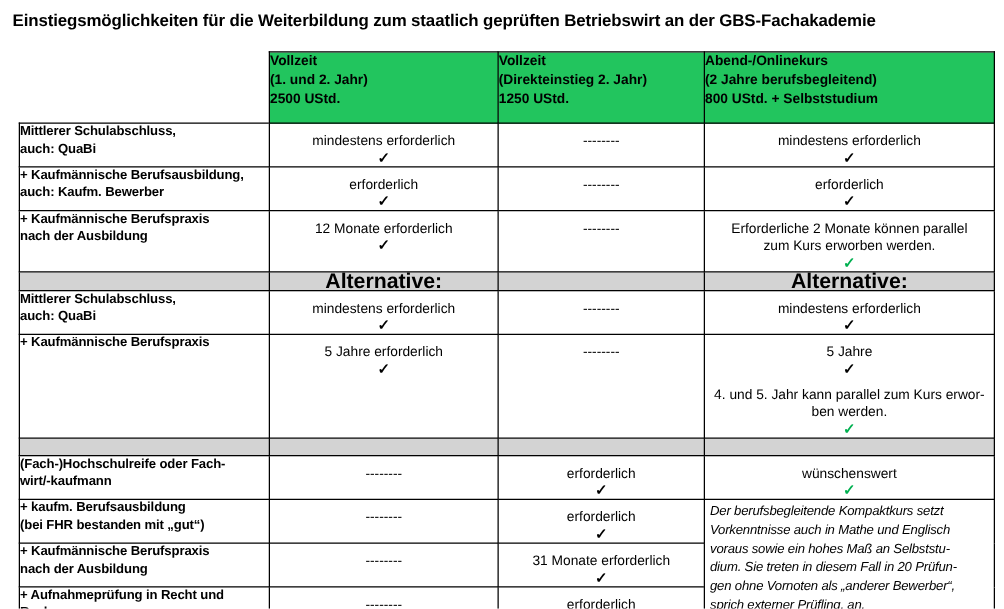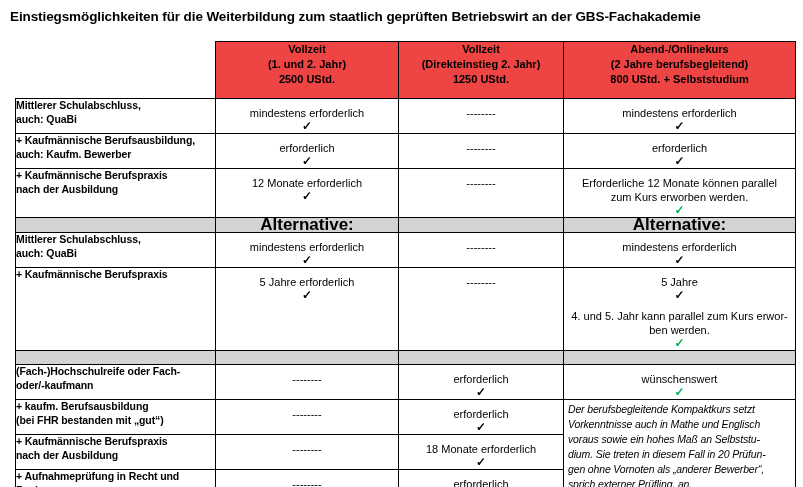--- a/index.html
+++ b/index.html
@@ -4,21 +4,21 @@
 <style>
   html,body{margin:0;padding:0;background:#fff;}
   .page{position:relative;width:803px;height:487px;background:#ffffff;overflow:hidden;
         font-family:"Liberation Sans",sans-serif;color:#000;}
   .doc-title{position:absolute;left:10px;top:9px;font-size:13.5px;font-weight:bold;
              letter-spacing:-0.1px;white-space:nowrap;}
   table.grid{position:absolute;left:15px;top:41px;width:780px;border-collapse:collapse;
              table-layout:fixed;}
   table.grid td{vertical-align:top;padding:0;}
   .ghost{border:none;background:#ffffff;}
-  .hcell{background:#ef4444;border:1px solid #000;font-weight:bold;text-align:center;
+  .hcell{background:#22c55e;border:1px solid #000;font-weight:bold;
          font-size:11px;line-height:15px;padding-top:3px;white-space:pre-line;}
   .lbl{border:1px solid #000;font-weight:bold;font-size:10.5px;line-height:13.5px;
        padding:2px 4px;white-space:pre-line;letter-spacing:-0.1px;overflow:hidden;}
   .c{border:1px solid #000;text-align:center;font-size:11px;overflow:hidden;}
   .t{line-height:14px;padding-top:7px;white-space:pre-line;}
   .chk{line-height:13px;font-size:12px;font-weight:bold;}
   .chk.green{color:#00b050;}
   .gray{background:#d3d3d3;border:1px solid #000;}
   .althdr{font-weight:bold;text-align:center;font-size:17px;line-height:14px;}
   .note{border:1px solid #000;overflow:hidden;}
@@ -90,21 +90,21 @@
       <td class="lbl">+ Kaufmännische Berufspraxis
 nach der Ausbildung</td>
       <td class="c">
         <div class="t">12 Monate erforderlich</div>
         <div class="chk">✓</div>
       </td>
       <td class="c">
         <div class="t">--------</div>
       </td>
       <td class="c">
-        <div class="t">Erforderliche 12 Monate können parallel
+        <div class="t">Erforderliche 2 Monate können parallel
 zum Kurs erworben werden.</div>
         <div class="chk green">✓</div>
       </td>
     </tr>
 
     <tr style="height:15px">
       <td class="gray"></td>
       <td class="gray althdr">Alternative:</td>
       <td class="gray"></td>
       <td class="gray althdr">Alternative:</td>
@@ -146,21 +146,21 @@
 
     <tr style="height:14px">
       <td class="gray"></td>
       <td class="gray"></td>
       <td class="gray"></td>
       <td class="gray"></td>
     </tr>
 
     <tr style="height:32px">
       <td class="lbl">(Fach-)Hochschulreife oder Fach-
-oder/-kaufmann</td>
+wirt/-kaufmann</td>
       <td class="c">
         <div class="t">--------</div>
       </td>
       <td class="c">
         <div class="t">erforderlich</div>
         <div class="chk">✓</div>
       </td>
       <td class="c">
         <div class="t">wünschenswert</div>
         <div class="chk green">✓</div>
@@ -187,21 +187,21 @@
       </td>
     </tr>
 
     <tr style="height:31px">
       <td class="lbl">+ Kaufmännische Berufspraxis
 nach der Ausbildung</td>
       <td class="c">
         <div class="t">--------</div>
       </td>
       <td class="c">
-        <div class="t">18 Monate erforderlich</div>
+        <div class="t">31 Monate erforderlich</div>
         <div class="chk">✓</div>
       </td>
     </tr>
 
     <tr style="height:32px">
       <td class="lbl">+ Aufnahmeprüfung in Recht und
 Rechnungswesen</td>
       <td class="c">
         <div class="t">--------</div>
       </td>

